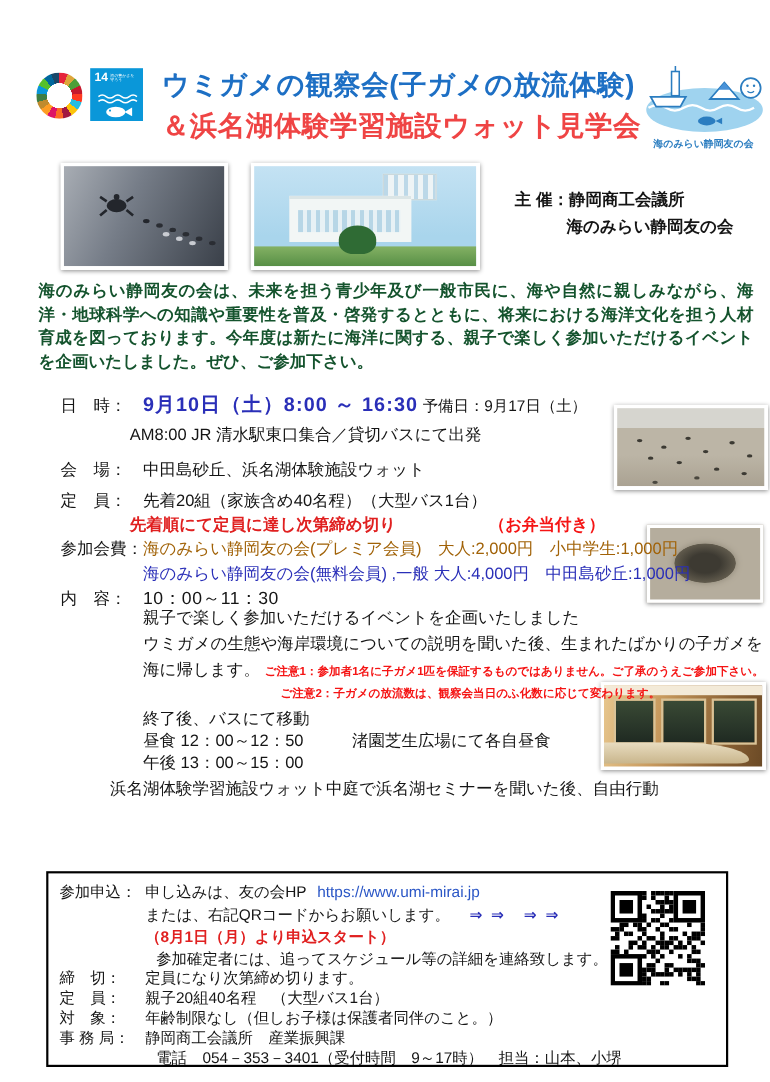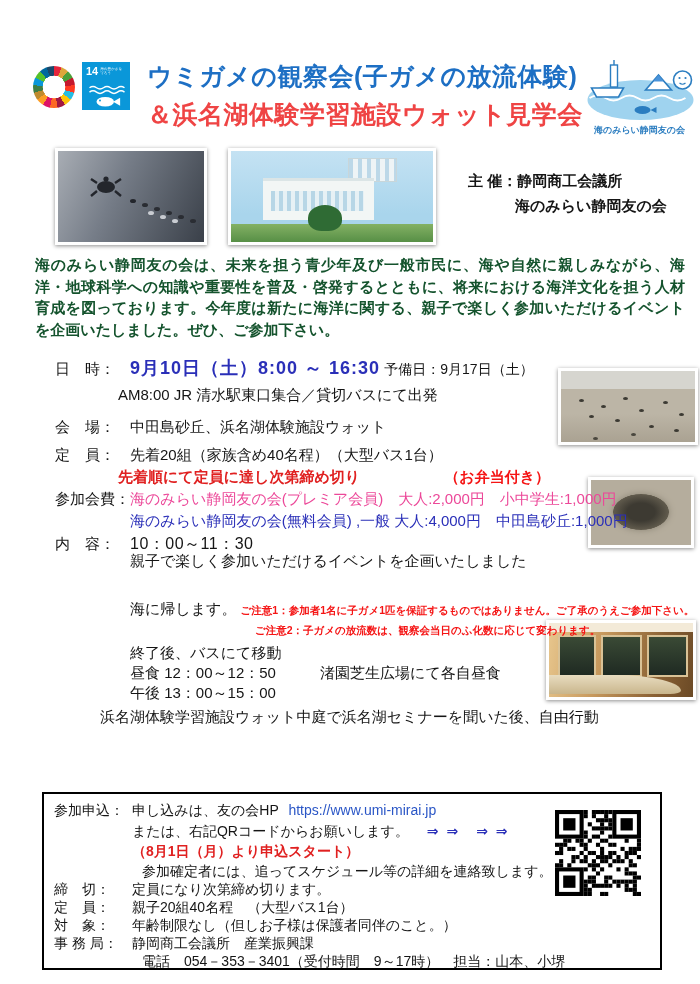--- a/index.html
+++ b/index.html
@@ -155,27 +155,28 @@
       <span class="lab">会　場：</span><span>中田島砂丘、浜名湖体験施設ウォット</span>
     </div>
     <div class="dl" style="left:55px;top:90px">
       <span class="lab">定　員：</span><span>先着20組（家族含め40名程）（大型バス1台）</span>
     </div>
     <div class="dl flexline" style="left:118px;top:112px;color:#e02020;font-weight:700">
       <span>先着順にて定員に達し次第締め切り</span>
       <span style="color:#f51414">（お弁当付き）</span>
     </div>
     <div class="dl" style="left:55px;top:134px">
-      <span class="lab" style="width:75px">参加会費：</span><span style="color:#ec4899">海のみらい静岡友の会(プレミア会員)　大人:2,000円　小中学生:1,000円</span>
+      <span class="lab" style="width:75px">参加会費：</span><span style="color:#a16207">海のみらい静岡友の会(プレミア会員)　大人:2,000円　小中学生:1,000円</span>
     </div>
     <div class="dl" style="left:130px;top:156px;color:#2a2fb8">海のみらい静岡友の会(無料会員) ,一般 大人:4,000円　中田島砂丘:1,000円</div>
     <div class="dl" style="left:55px;top:178px">
       <span class="lab">内　容：</span><span style="font-size:16px;letter-spacing:.5px">10：00～11：30</span>
     </div>
     <div class="dl" style="left:130px;top:196px">親子で楽しく参加いただけるイベントを企画いたしました</div>
+    <div class="dl" style="left:130px;top:220px">ウミガメの生態や海岸環境についての説明を聞いた後、生まれたばかりの子ガメを</div>
     <div class="dl" style="left:130px;top:244px">
       <span>海に帰します。</span>
       <span class="note-sm" style="color:#f51414">ご注意1：参加者1名に子ガメ1匹を保証するものではありません。ご了承のうえご参加下さい。</span>
     </div>
     <div class="dl note-sm" style="left:255px;top:268px;color:#f51414">ご注意2：子ガメの放流数は、観察会当日のふ化数に応じて変わります。</div>
     <div class="dl" style="left:130px;top:288px">終了後、バスにて移動</div>
     <div class="dl" style="left:130px;top:308px">
       <span>昼食 12：00～12：50</span>
       <span style="margin-left:40px">渚園芝生広場にて各自昼食</span>
     </div>

